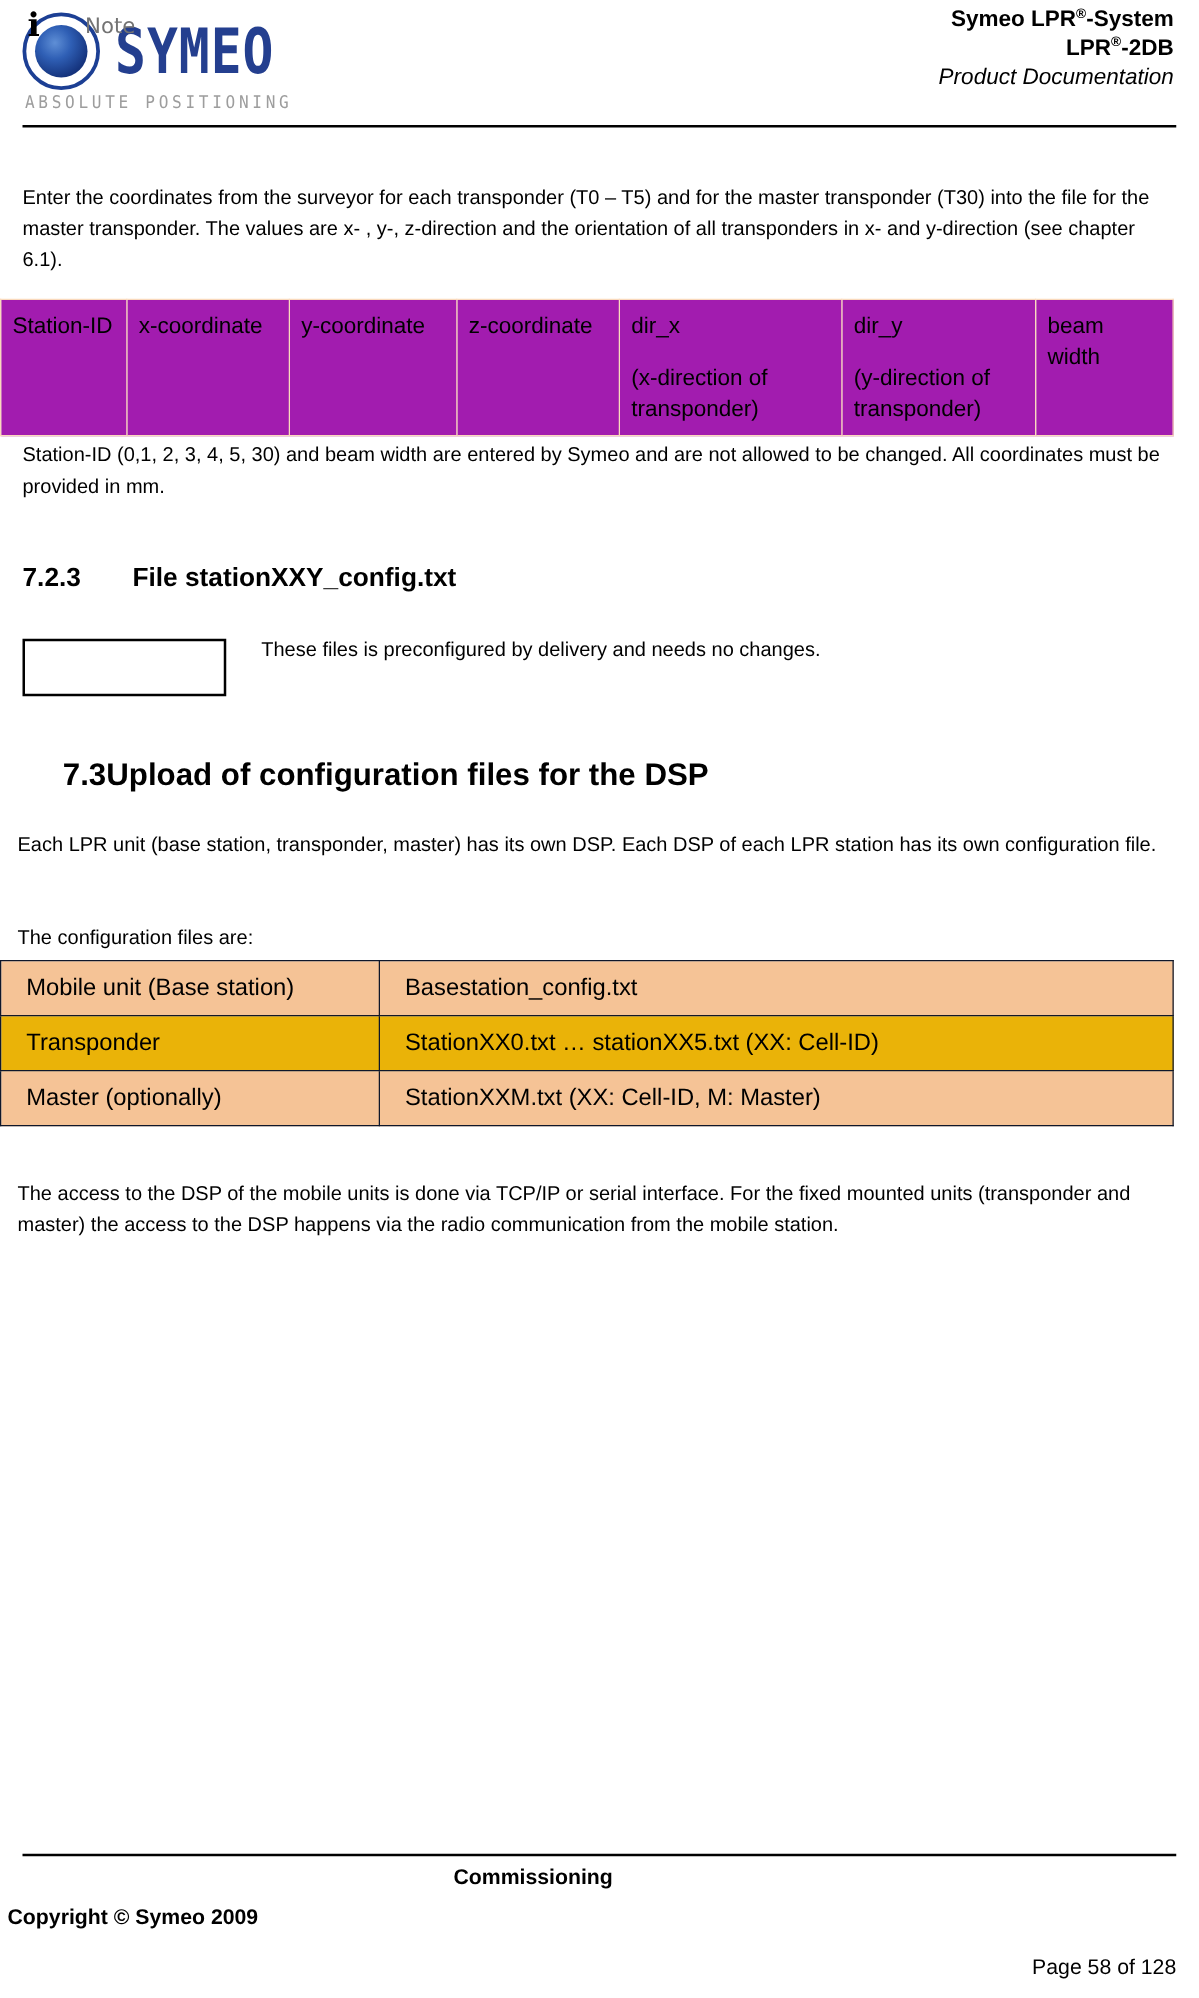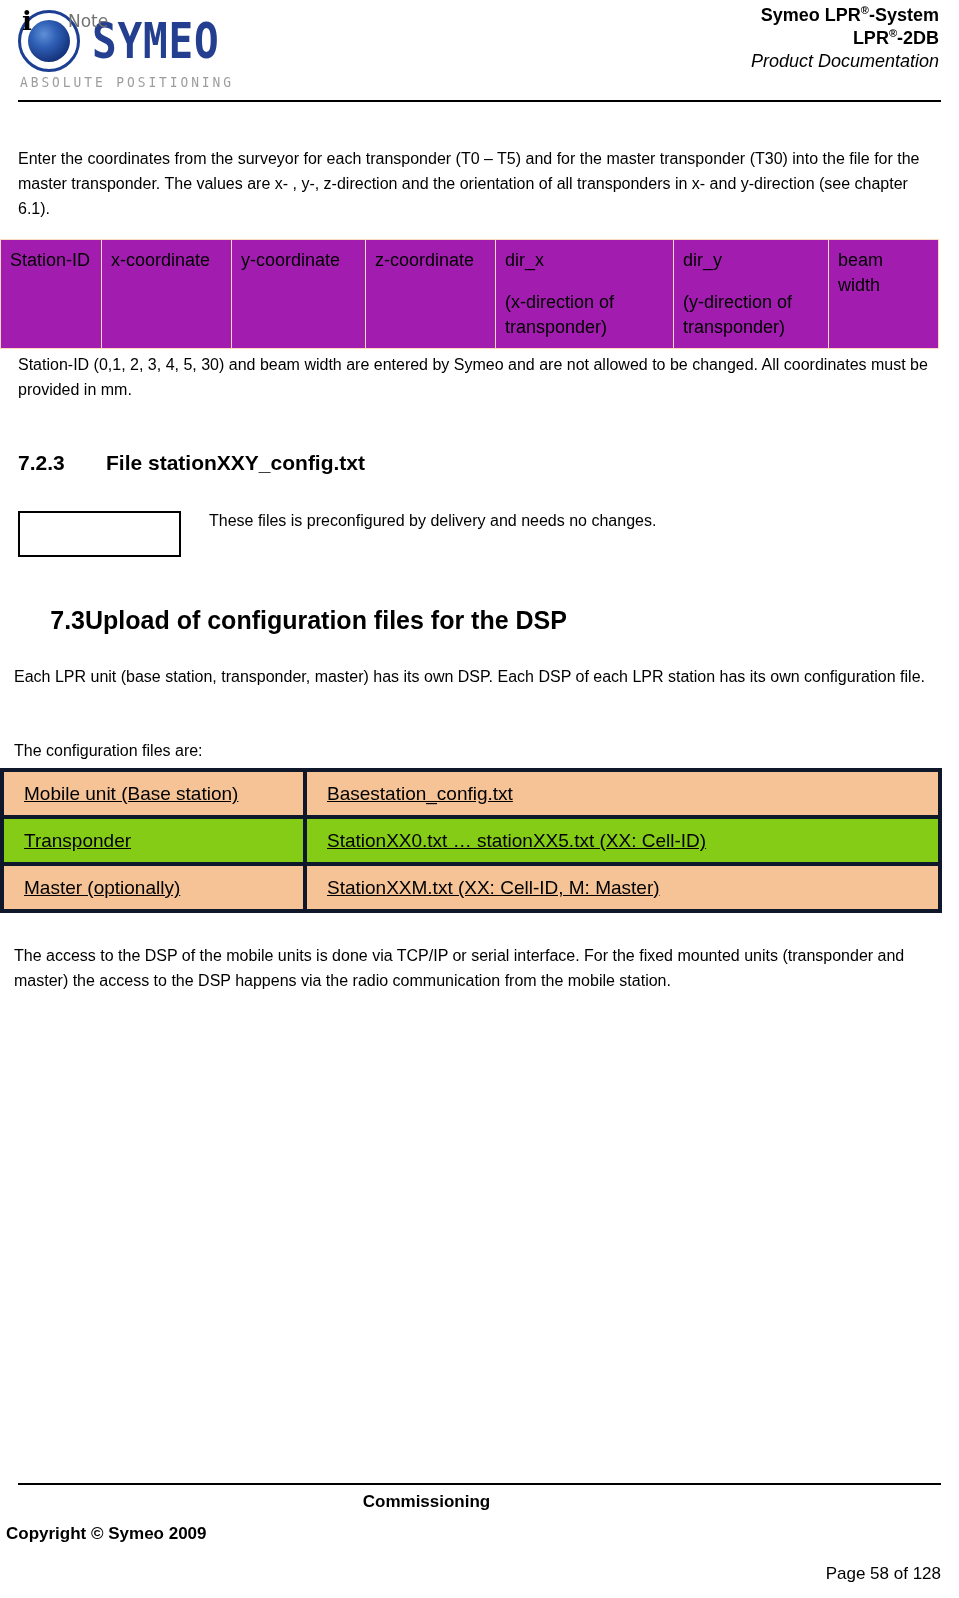--- a/index.html
+++ b/index.html
@@ -188,25 +188,24 @@
     width: 938px;
     border-collapse: collapse;
     table-layout: fixed;
   }
   .tbl2 td {
     vertical-align: middle;
     padding: 9px 8px 9px 20px;
     font-size: 19px;
     line-height: 25px;
     height: 25px;
-    border: 4px solid #0f172a;
-    text-decoration: underline;
+    border: 1px solid #0f172a;
   }
   .tbl2 tr.dark td { background: #F5C396; }
-  .tbl2 tr.light td { background: #84cc16; }
+  .tbl2 tr.light td { background: #eab308; }
 
   
   .footer-rule {
     position: absolute;
     left: 18px;
     top: 1483px;
     width: 923px;
     height: 0;
     border-top: 2px solid #000000;
   }

